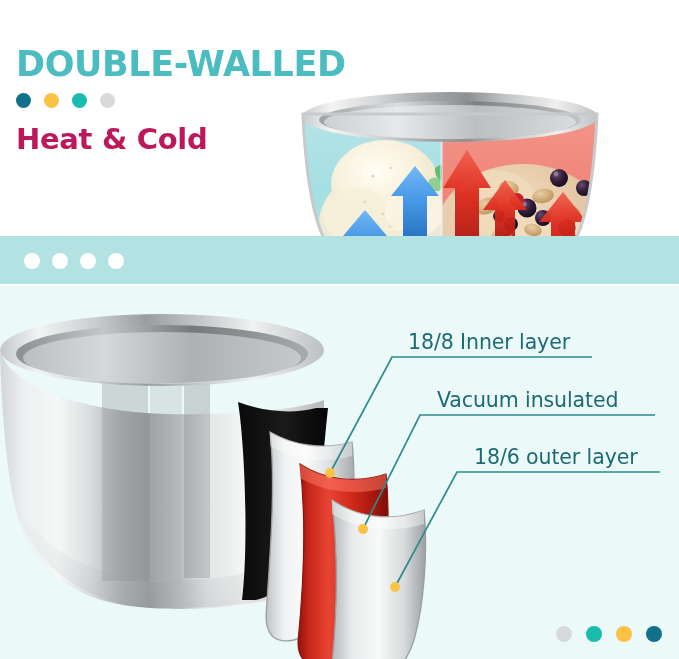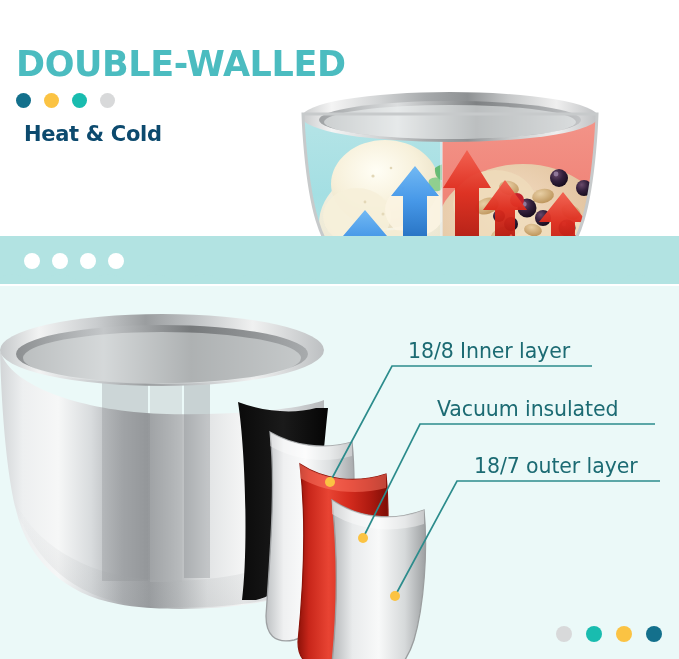--- a/index.html
+++ b/index.html
@@ -29,24 +29,24 @@
     font-family:"DejaVu Sans", sans-serif;
   }
 
   .dot-row-top {
     position:absolute; left:16px; top:47px;
     display:flex; gap:13px; align-items:center;
   }
   .dot { width:15px; height:15px; border-radius:50%; display:block; }
 
   .subhead {
-    position:absolute; left:24px; top:76px;
+    position:absolute; left:16px; top:76px;
     width:280px;
-    font-size:21px; font-weight:700; line-height:1.22;
-    color:#0c4a6e; letter-spacing:-0.3px;
+    font-size:29px; font-weight:700; line-height:1.22;
+    color:#be185d; letter-spacing:-0.3px;
     font-family:"DejaVu Sans", sans-serif;
   }
   .subhead .line2 { display:block; }
 
   
   .food-bowl {
     position:absolute; left:295px; top:38px;
     width:310px; height:222px;
   }
   .fb-svg { display:block; width:310px; height:222px; }
@@ -74,21 +74,21 @@
     background:#EBF9F8; overflow:hidden;
   }
 
   .cutaway {
     position:absolute; left:-6px; top:18px;
     width:560px; height:355px;
   }
   .cutaway-svg { display:block; width:560px; height:355px; }
 
   
-  .callouts { position:absolute; left:0; top:16px; width:679px; height:272px; }
+  .callouts { position:absolute; left:0; top:7px; width:679px; height:272px; }
   .callout-svg { position:absolute; left:0; top:0; width:679px; height:373px; display:block; }
 
   .clabel {
     position:absolute;
     font-size:20.5px; font-weight:500;
     color:#1C6B73; white-space:nowrap;
     letter-spacing:-0.1px;
     font-family:"DejaVu Sans", sans-serif;
   }
   .clabel-1 { left:408px; top:37px; }
@@ -460,21 +460,21 @@
 
         <polyline points="363,236 420,122 655,122" fill="none" stroke="#2C8C8C" stroke-width="1.7"></polyline>
         <circle cx="363" cy="236" r="5" fill="#FBC343"></circle>
 
         <polyline points="395,294 457,179 660,179" fill="none" stroke="#2C8C8C" stroke-width="1.7"></polyline>
         <circle cx="395" cy="294" r="5" fill="#FBC343"></circle>
       </svg>
 
       <div class="clabel clabel-1">18/8 Inner layer</div>
       <div class="clabel clabel-2">Vacuum insulated</div>
-      <div class="clabel clabel-3">18/7 outer layer</div>
+      <div class="clabel clabel-3">18/6 outer layer</div>
     </div>
 
     <div class="dot-row-bottom">
       <span class="dot-b" style="background:#D8D9DA"></span>
       <span class="dot-b" style="background:#19BCAF"></span>
       <span class="dot-b" style="background:#FBC343"></span>
       <span class="dot-b" style="background:#13708C"></span>
     </div>
   </div>
 

